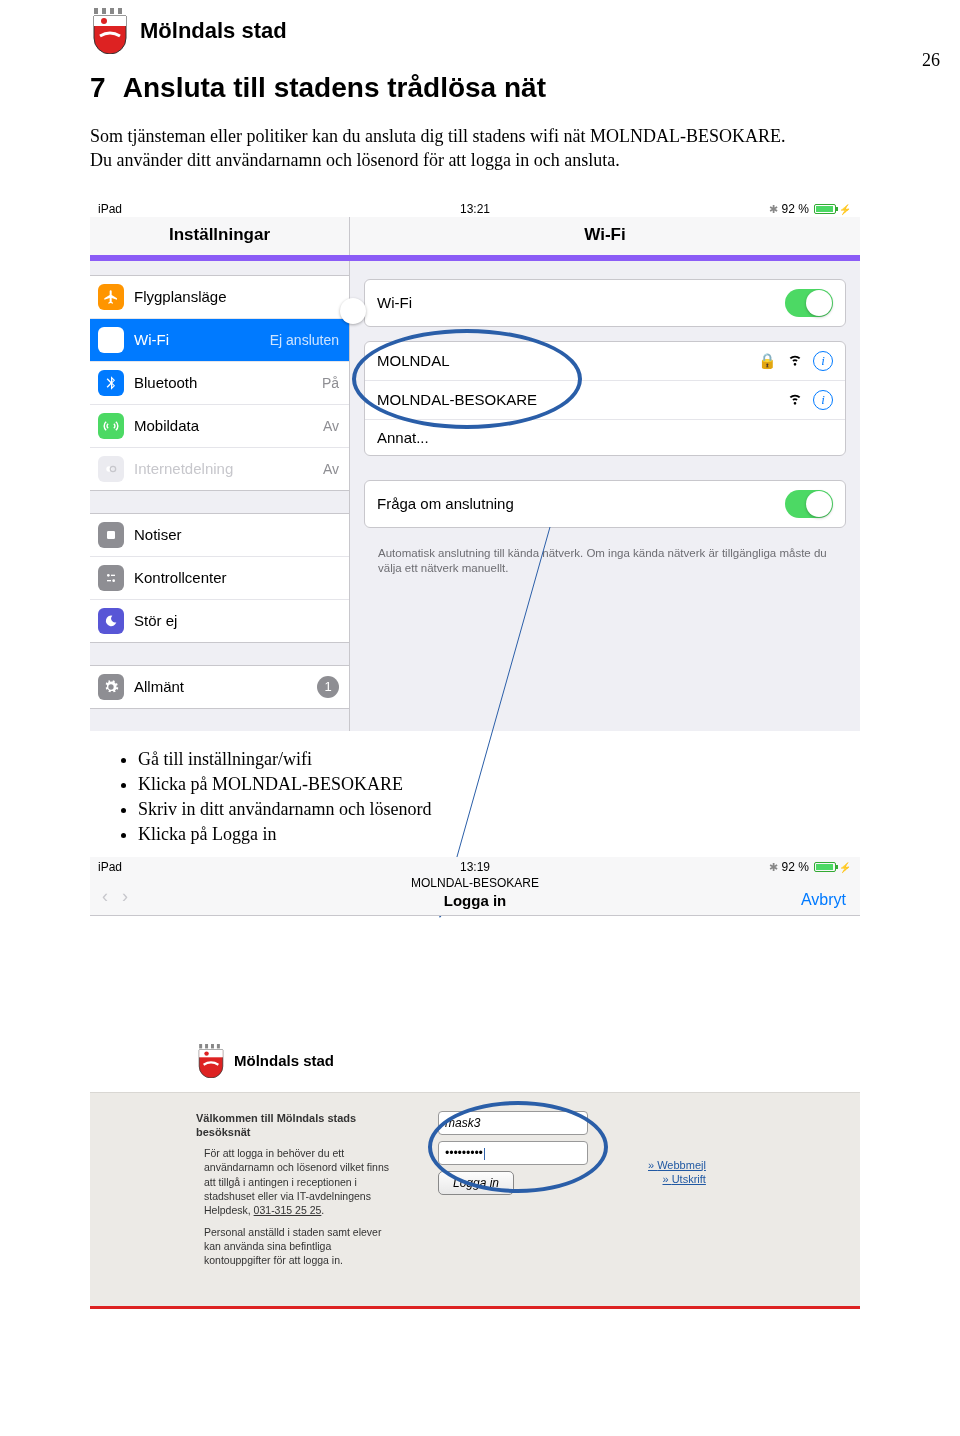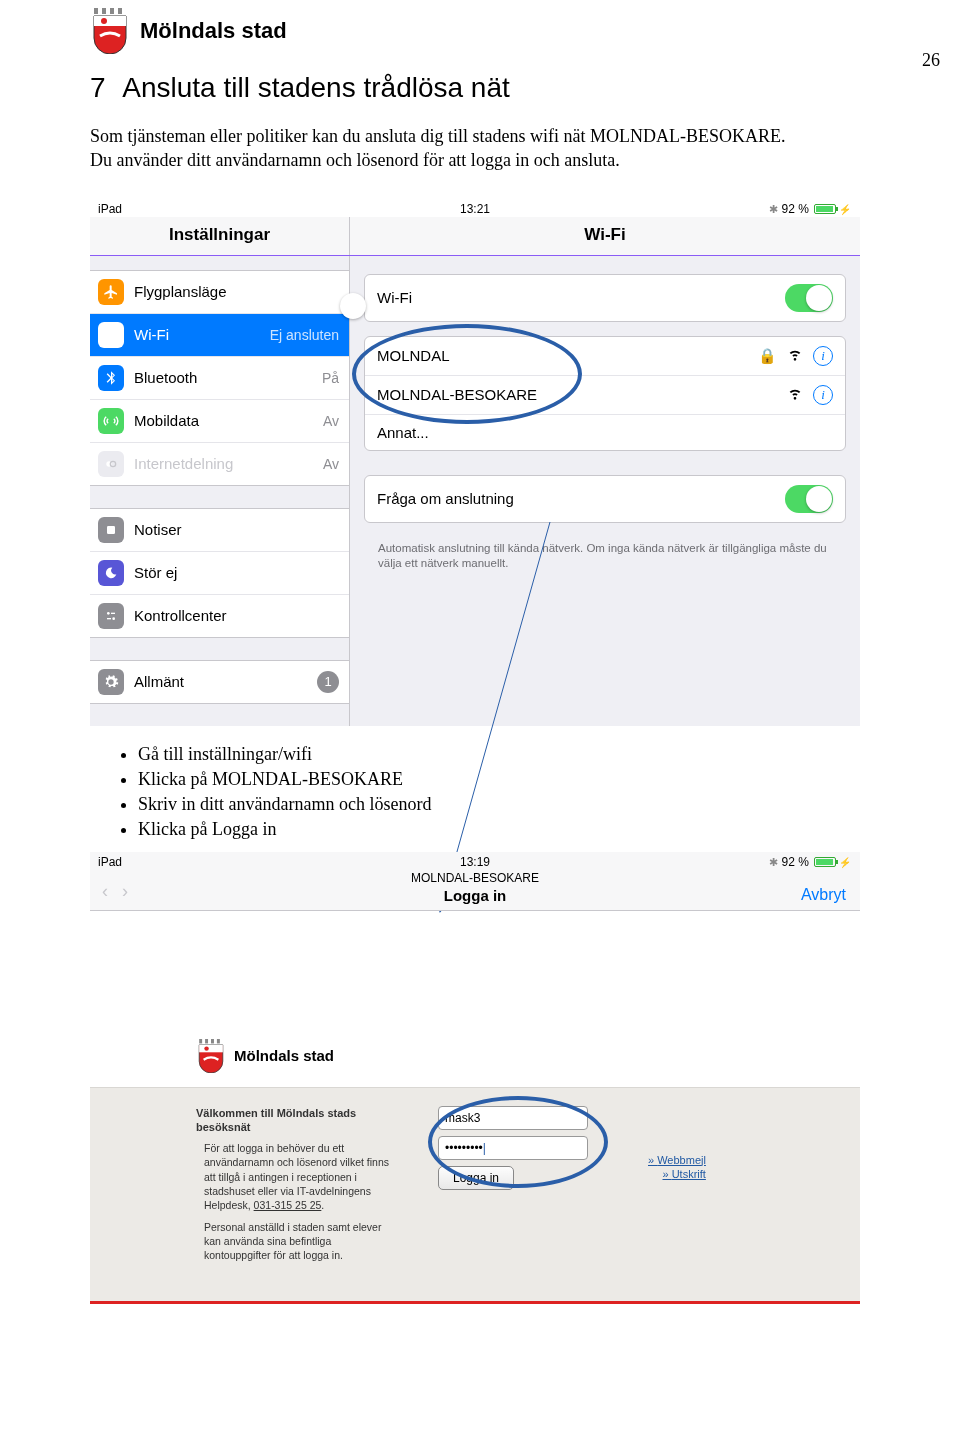--- a/index.html
+++ b/index.html
@@ -12,35 +12,35 @@
   }
   .page { padding: 8px 90px 40px 90px; position: relative; }
   .page-number { position: absolute; top: 50px; right: 20px; font-size: 18px; font-family: "Times New Roman", serif; }
 
   
   .doc-header { display: flex; align-items: center; gap: 10px; margin-bottom: 18px; }
   .shield { width: 40px; height: 46px; }
   .brand { font-weight: 700; font-size: 22px; }
 
   
-  h1.section-title { font-family: Arial, sans-serif; font-size: 28px; font-weight: 400; margin: 8px 0 20px 0; }
+  h1.section-title { font-family: Arial, sans-serif; font-size: 28px; font-weight: 700; margin: 8px 0 20px 0; }
   .section-num { display:inline-block; width: 26px;}
   .body-text { font-family: "Times New Roman", serif; font-size: 18px; line-height: 1.35; margin-bottom: 26px;}
   ul.bullets { font-family: "Times New Roman", serif; font-size: 18px; margin: 18px 0 12px 48px; }
   ul.bullets li { margin-bottom: 4px; }
 
   
   .shot { border: none; margin: 0 0 8px 0; background: #efeff4; font-size: 14px; }
   .shot1 { width: 770px; }
   .statusbar { display:flex; justify-content: space-between; align-items:center; background:#fff; font-size: 12px; padding: 3px 8px 1px 8px; color:#000;}
   .statusbar .center { position:absolute; left:50%; transform:translateX(-50%); font-weight:500;}
   .battery-box { display:inline-block; width: 22px; height:10px; border:1px solid #3a3; border-radius:2px; position:relative; vertical-align:middle; margin-left:2px;}
   .battery-box::after { content:""; position:absolute; right:-3px; top:2px; width:2px; height:4px; background:#3a3;}
   .battery-fill { position:absolute; left:1px; top:1px; bottom:1px; width:85%; background:#4cd964;}
-  .header-row { display:flex; background:#f7f7f8; border-bottom: 1px solid #8b5cf6;}
+  .header-row { display:flex; background:#f7f7f8; border-bottom: 6px solid #8b5cf6;}
   .header-row .left-h { width: 260px; text-align:center; font-weight:600; padding: 8px 0 10px 0; font-size: 17px; border-right: 1px solid #c8c7cc;}
   .header-row .right-h { flex:1; text-align:center; font-weight:600; padding: 8px 0 10px 0; font-size:17px;}
   .cols { display:flex; background:#84cc16; }
   .left-col { width:260px; background:#efeff4; border-right: 1px solid #c8c7cc;}
   .right-col { flex:1; background:#efeff4; padding: 18px 14px 14px 14px; }
 
   .lgroup { background: #fff; border-top:1px solid #c8c7cc; border-bottom:1px solid #c8c7cc; margin-bottom: 22px;}
   .lrow { display:flex; align-items:center; padding: 8px 10px 8px 8px; border-bottom: 1px solid #e5e5ea; font-size:15px; }
   .lrow:last-child { border-bottom: none;}
   .lrow.selected { background: #007aff; color:#fff;}
@@ -83,21 +83,21 @@
   .s2-hdr .cancel { position:absolute; right:14px; bottom:6px; color:#007aff; font-size:16px;}
   .s2-hdr .navarr { position:absolute; left:12px; bottom:8px; color:#c7c7cc; font-size:18px; display:flex; gap:14px;}
   .s2-body { background:#fff; height: 100px;}
   .s2-brand { display:flex; align-items:center; gap:8px; padding: 28px 0 14px 106px; background: #fff;}
   .s2-brand .shield { width:30px; height:34px;}
   .s2-brand .txt { font-weight:700; font-size:15px;}
   .s2-form { background:#eceae6; border-top:1px solid #d9d7d3; border-bottom: 3px solid #d22; padding: 18px 0 30px 0; display:flex; position:relative;}
   .s2-left { width: 300px; padding-left: 106px; font-size: 10.5px; color:#333; line-height:1.35;}
   .s2-left h4 { font-size: 11px; font-weight:700; margin-bottom:6px;}
   .s2-left p { margin-bottom:8px;margin-left:8px;}
-  .s2-mid { padding-left: 48px; position: relative;}
+  .s2-mid { padding-left: 48px; position: relative; font-style: italic;}
   .s2-mid input, .s2-mid .fake-input { display:block; width: 150px; padding: 4px 6px; border:1px solid #999; border-radius:4px; font-size:12px; margin-bottom:6px; background:#fff;}
   .s2-mid .btn { display:inline-block; padding: 4px 14px; border:1px solid #888; border-radius:5px; background: linear-gradient(#fdfdfd,#e8e8e8); font-size:12px;}
   .s2-right { padding-left: 60px; font-size:11px; padding-top: 48px;}
   .s2-right a { color:#2159a3; text-decoration:underline; display:block; margin-bottom:2px;text-align:right;}
   .cursor-line { stroke:#2a5ea8; stroke-width:1;}
   .arrow-svg { position:absolute; top: -330px; left: 270px; pointer-events:none;}
   .mid-oval { position:absolute; left: 38px; top: -10px; width: 180px; height: 92px; border:4px solid #2a5ea8; border-radius:50%; pointer-events:none;}
 
   .underline { text-decoration: underline;}
 </style>
@@ -200,37 +200,37 @@
         <div class="lgroup">
           <div class="lrow">
             <span class="licon" style="background:#8e8e93;">
                 <svg viewBox="0 0 24 24">
                   <rect x="6" y="6" width="12" height="12" rx="2"></rect>
                 </svg>
               </span>
             <span>Notiser</span>
           </div>
           <div class="lrow">
-            <span class="licon" style="background:#5856d6;">
-                <svg viewBox="0 0 24 24">
-                  <path d="M14 4a8 8 0 106 10 6 6 0 01-6-10z"></path>
-                </svg>
-              </span>
-            <span>Stör ej</span>
-          </div>
-          <div class="lrow">
             <span class="licon" style="background:#8e8e93;">
                 <svg viewBox="0 0 24 24">
                   <circle cx="8" cy="8" r="2"></circle>
                   <rect x="12" y="7" width="6" height="2"></rect>
                   <circle cx="16" cy="16" r="2"></circle>
                   <rect x="6" y="15" width="6" height="2"></rect>
                 </svg>
               </span>
             <span>Kontrollcenter</span>
+          </div>
+          <div class="lrow">
+            <span class="licon" style="background:#5856d6;">
+                <svg viewBox="0 0 24 24">
+                  <path d="M14 4a8 8 0 106 10 6 6 0 01-6-10z"></path>
+                </svg>
+              </span>
+            <span>Stör ej</span>
           </div>
         </div>
         <div class="lgroup">
           <div class="lrow">
             <span class="licon" style="background:#8e8e93;">
                 <svg viewBox="0 0 24 24">
                   <path d="M12 8a4 4 0 100 8 4 4 0 000-8zm9 4l2 1-1 3-2-1a9 9 0 01-2 2l1 2-3 1-1-2a9 9 0 01-3 0l-1 2-3-1 1-2a9 9 0 01-2-2l-2 1-1-3 2-1a9 9 0 010-3l-2-1 1-3 2 1a9 9 0 012-2L7 3l3-1 1 2a9 9 0 013 0l1-2 3 1-1 2a9 9 0 012 2l2-1 1 3-2 1a9 9 0 010 3z"></path>
                 </svg>
               </span>
             <span>Allmänt</span>

